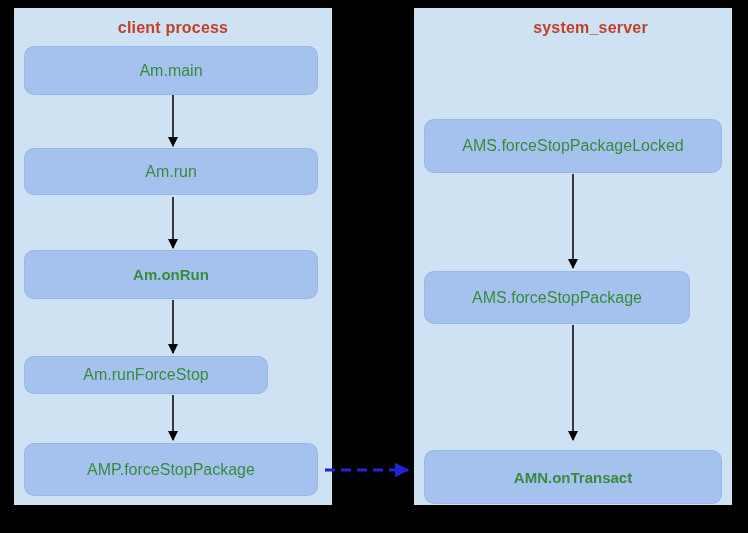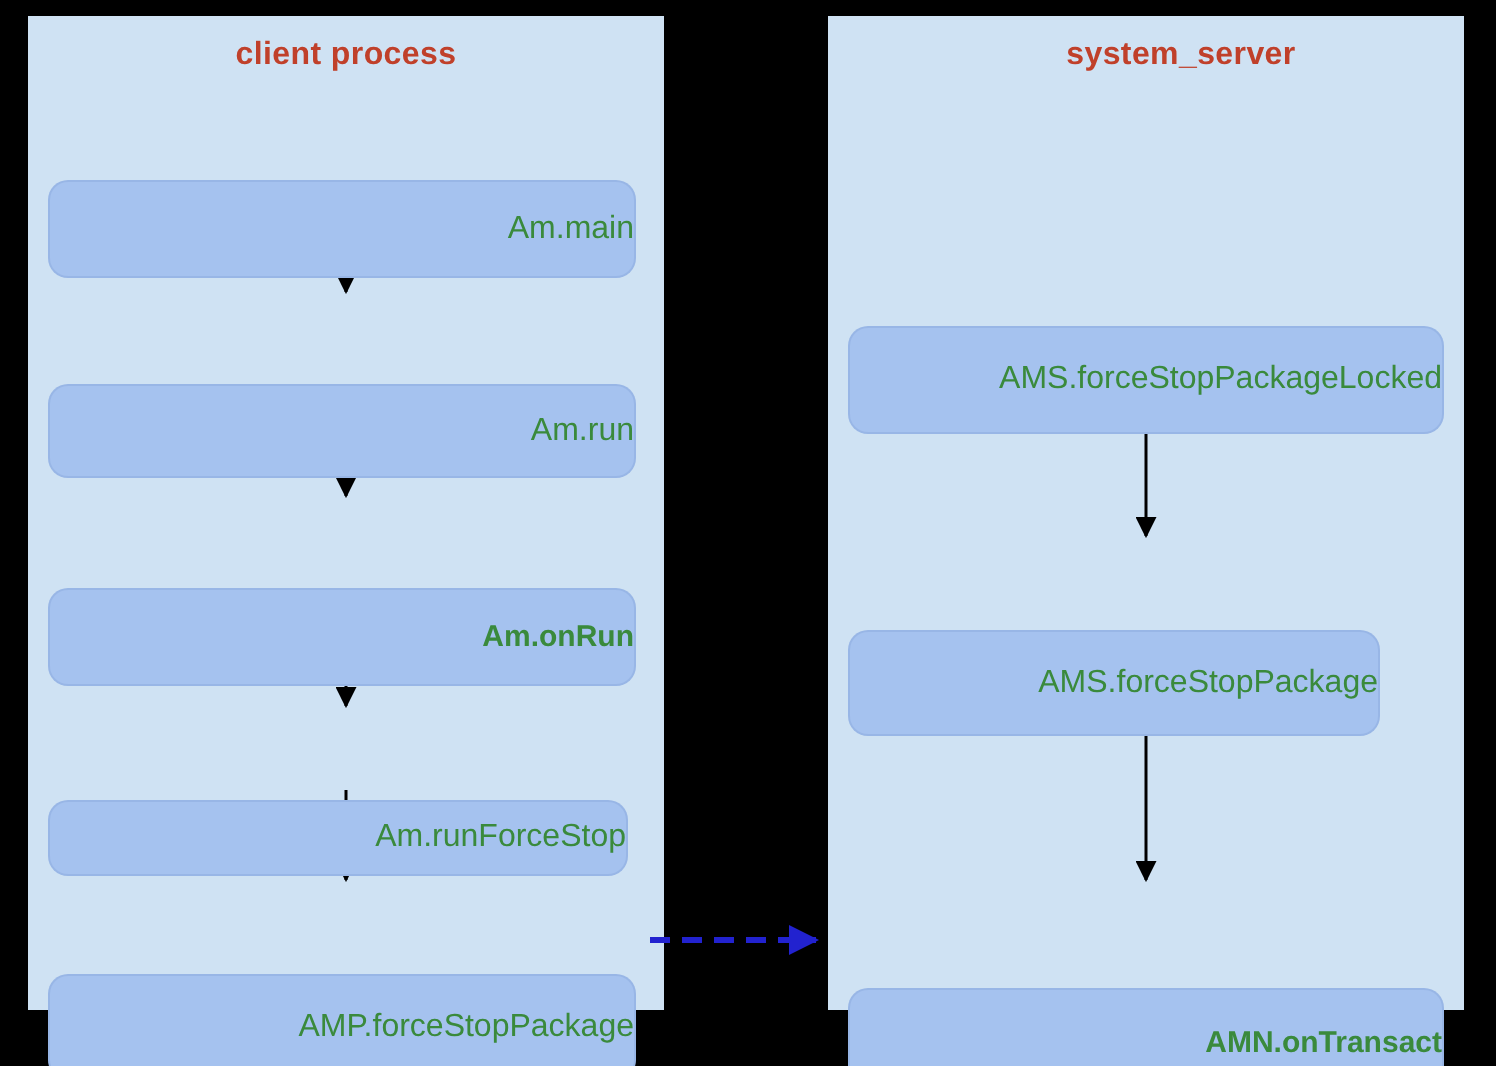--- a/index.html
+++ b/index.html
@@ -23,23 +23,22 @@
     color: #c0402a;
     letter-spacing: 0.2px;
   }
   .node {
     position: absolute;
     background: #a5c2ef;
     border: 1px solid rgba(130, 160, 215, 0.35);
     border-radius: 10px;
     display: flex;
     align-items: center;
-    justify-content: flex-end;
+    justify-content: center;
     box-sizing: border-box;
-    margin-top: 44px;
   }
   .node span {
     color: #3a8a3c;
     font-size: 16px;
     white-space: nowrap;
   }
   .node.bold span {
     font-weight: bold;
     font-size: 15px;
   }
@@ -81,21 +80,21 @@
 
   <div class="node" style="left:24px; top:46px; width:294px; height:49px;">
     <span>Am.main</span>
   </div>
   <div class="node bold" style="left:24px; top:250px; width:294px; height:49px;">
     <span>Am.onRun</span>
   </div>
   <div class="node" style="left:24px; top:148px; width:294px; height:47px;">
     <span>Am.run</span>
   </div>
-  <div class="node" style="left:24px; top:356px; width:290px; height:38px;">
+  <div class="node" style="left:24px; top:356px; width:244px; height:38px;">
     <span>Am.runForceStop</span>
   </div>
   <div class="node" style="left:24px; top:443px; width:294px; height:53px;">
     <span>AMP.forceStopPackage</span>
   </div>
 
   <div class="node" style="left:424px; top:119px; width:298px; height:54px;">
     <span>AMS.forceStopPackageLocked</span>
   </div>
   <div class="node" style="left:424px; top:271px; width:266px; height:53px;">

